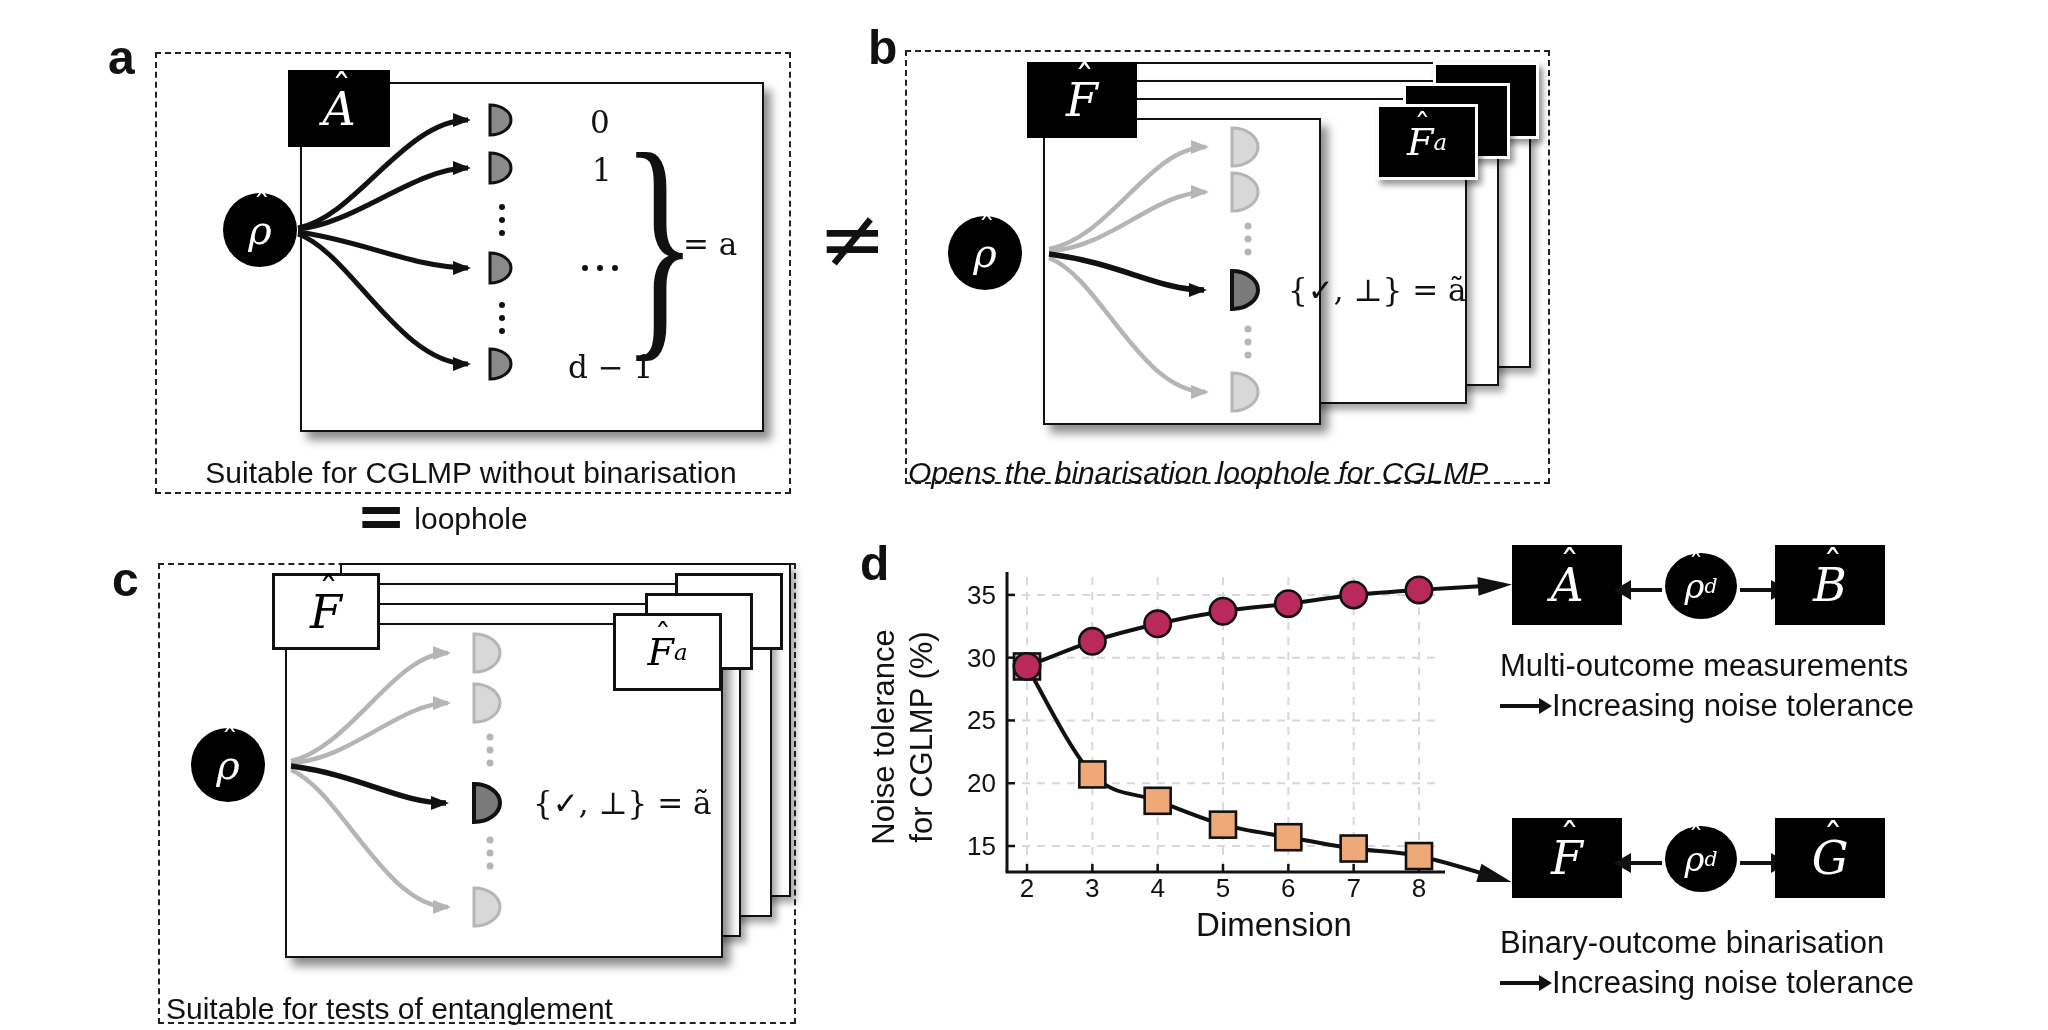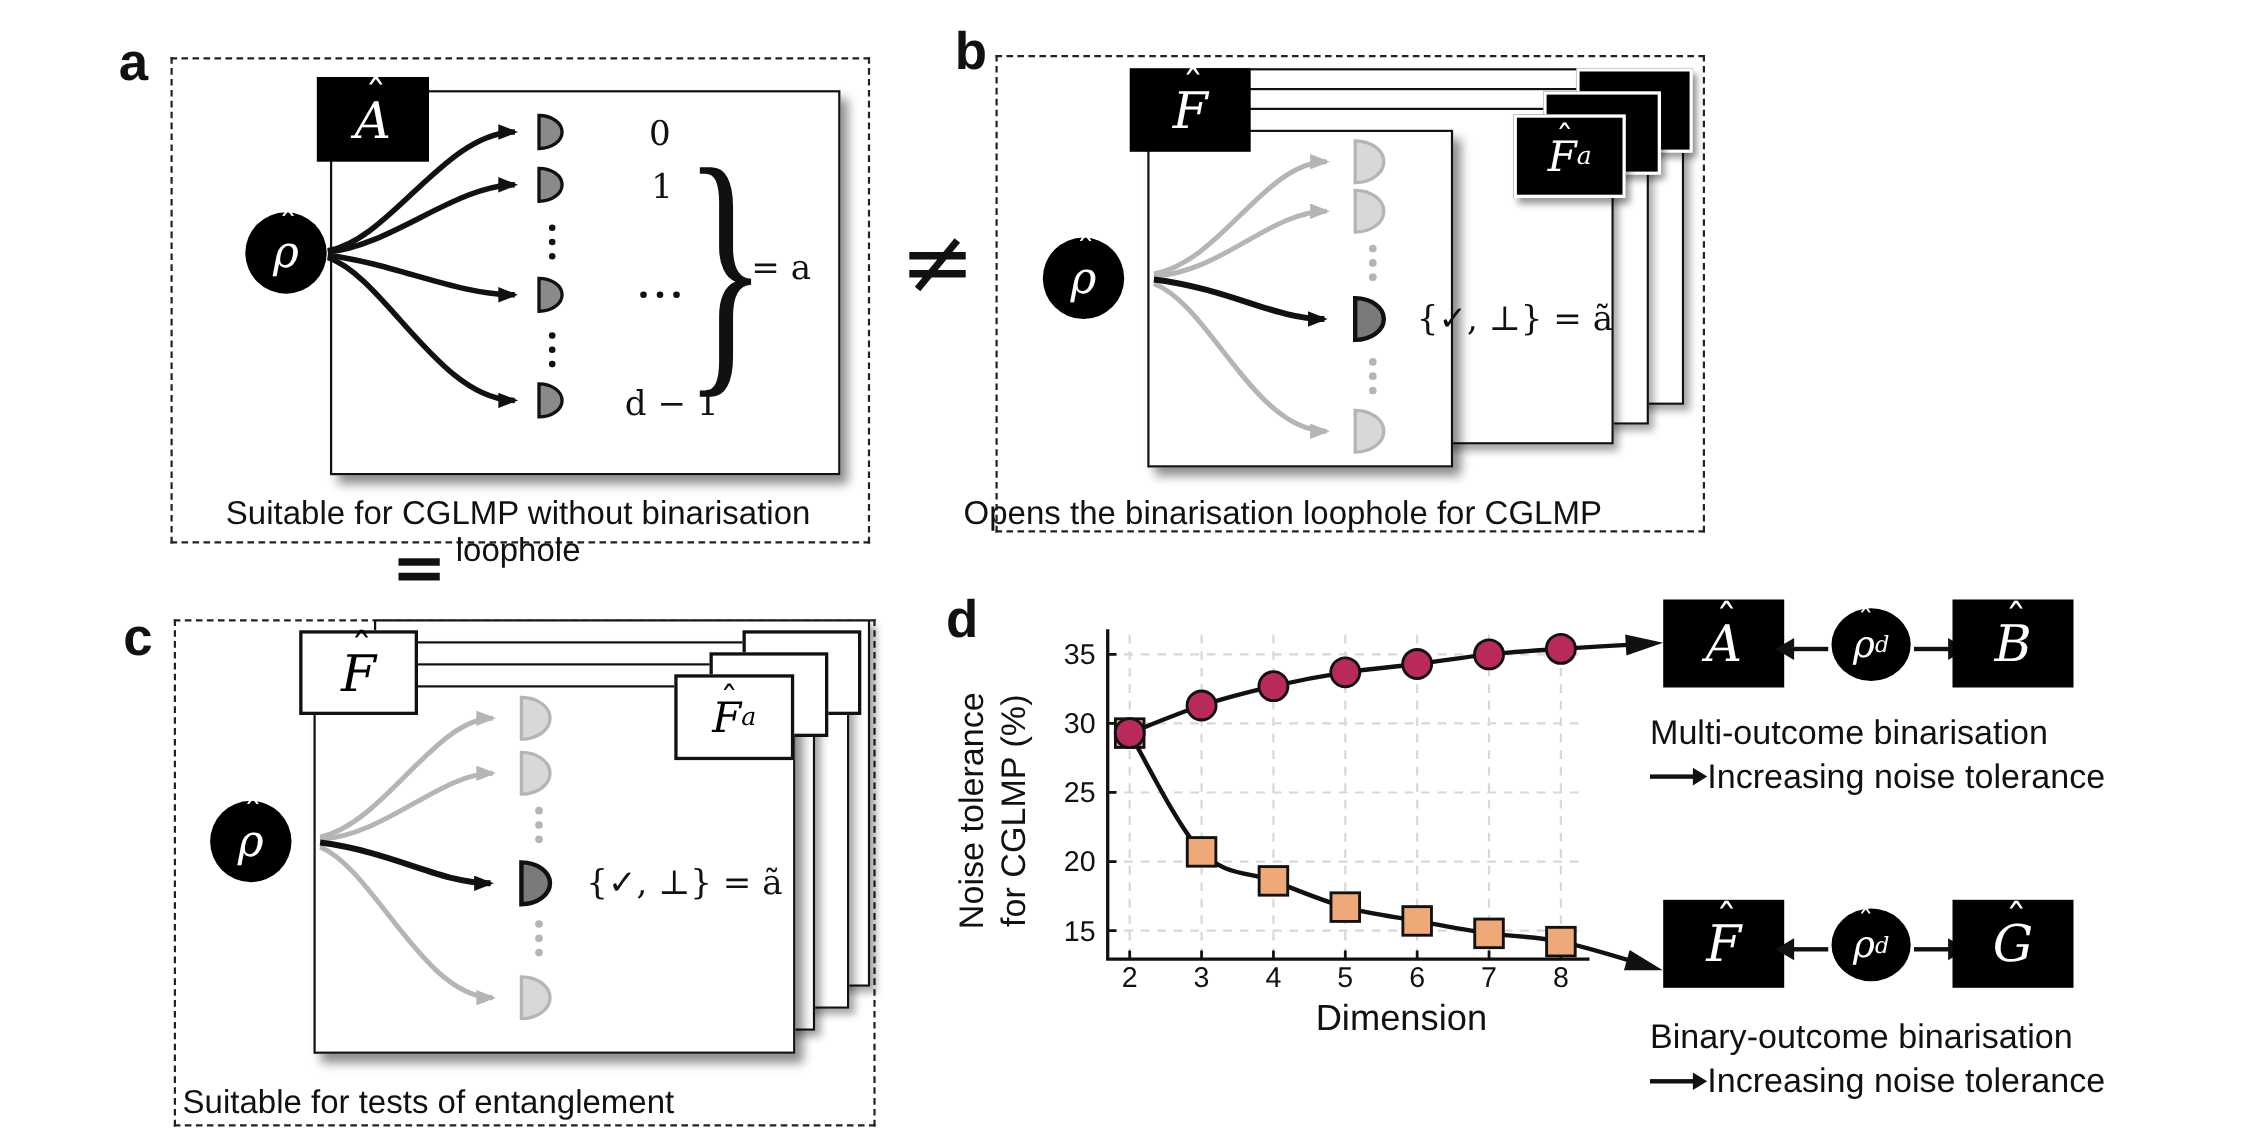--- a/index.html
+++ b/index.html
@@ -17,21 +17,21 @@
   .cornerblack{position:absolute;background:#000;border:3px solid #fff;color:#fff;
            display:flex;align-items:center;justify-content:center;box-shadow:4px 5px 6px rgba(0,0,0,.4);}
   .rho{position:absolute;background:#000;border-radius:50%;color:#fff;
        display:flex;align-items:center;justify-content:center;}
   .math{font-family:"DejaVu Serif",serif;}
   .mhat{position:relative;display:inline-block;font-family:"DejaVu Serif",serif;font-style:italic;}
   .mhat .hat{position:absolute;left:58%;top:-0.40em;transform:translateX(-50%);
              font-style:normal;font-size:0.85em;}
   .mhat .hat.lo{top:-0.62em;}
   .msub{font-family:"DejaVu Serif",serif;font-style:italic;font-size:0.60em;vertical-align:-0.30em;}
-  .caption{position:absolute;font-size:30px;line-height:34px;}
+  .caption{position:absolute;font-size:30px;line-height:46px;}
   .outlab{position:absolute;font-family:"DejaVu Serif",serif;font-size:31px;text-align:left;}
   .mathlab{position:absolute;font-family:"DejaVu Serif","DejaVu Sans",serif;font-size:31px;}
   .brace{position:absolute;font-family:"Liberation Serif",serif;font-weight:400;
          transform:scaleX(0.62);transform-origin:left center;}
   .rel{position:absolute;font-family:"DejaVu Sans",sans-serif;line-height:1;}
   .sidetext{position:absolute;font-size:31px;line-height:40px;}
   .harrow{position:absolute;height:4px;background:#111;top:48px;}
   .harrow.l::before{content:'';position:absolute;left:-16px;top:-8px;width:0;height:0;
       border-right:17px solid #111;border-top:10px solid transparent;border-bottom:10px solid transparent;}
   .harrow.r::after{content:'';position:absolute;right:-16px;top:-8px;width:0;height:0;
@@ -170,21 +170,21 @@
     <span class="mhat"><span>F</span><span class="hat">ˆ</span></span>
       <span class="msub">a</span>
   </div>
   <div class="opblack" style="left:1027px;top:62px;width:110px;height:76px;font-size:46px;">
     <span class="mhat"><span>F</span><span class="hat">ˆ</span></span>
   </div>
   <div class="rho" style="left:948px;top:216px;width:74px;height:74px;font-size:40px;">
     <span class="mhat"><span>ρ</span><span class="hat lo">ˆ</span></span>
   </div>
   <div class="mathlab" style="left:1288px;top:272px;">{✓, ⊥} = ã</div>
-  <div class="caption" style="left:876px;top:450px;">Opens the binarisation loophole for CGLMP</div>
+  <div class="caption" style="left:908px;top:450px;font-style:italic;">Opens the binarisation loophole for CGLMP</div>
 
   <div class="opwhite" style="left:675px;top:573px;width:102px;height:71px;"></div>
   <div class="opwhite" style="left:645px;top:593px;width:102px;height:71px;"></div>
   <div class="opwhite" style="left:613px;top:613px;width:103px;height:72px;font-size:38px;">
     <span class="mhat"><span>F</span><span class="hat">ˆ</span></span>
       <span class="msub">a</span>
   </div>
   <div class="opwhite" style="left:272px;top:573px;width:102px;height:71px;font-size:46px;">
     <span class="mhat"><span>F</span><span class="hat">ˆ</span></span>
   </div>
@@ -266,21 +266,21 @@
     <div class="harrow l" style="left:130px;width:32px;"></div>
     <div class="rho" style="left:165px;top:13px;width:72px;height:66px;font-size:34px;">
       <span class="mhat"><span>ρ</span><span class="hat lo">ˆ</span></span>
         <span class="msub">d</span>
     </div>
     <div class="harrow r" style="left:240px;width:32px;"></div>
     <div class="opblack" style="left:275px;top:5px;width:110px;height:80px;font-size:46px;">
       <span class="mhat"><span>B</span><span class="hat">ˆ</span></span>
     </div>
     <div class="sidetext" style="left:0;top:106px;">
-      <div>Multi-outcome binarisation</div>
+      <div>Multi-outcome measurements</div>
       <div><span class="smallarrow"></span><span>Increasing noise tolerance</span></div>
     </div>
   </div>
 
   <div style="position:absolute;left:1500px;top:813px;width:470px;height:217px;">
     <div class="opblack" style="left:12px;top:5px;width:110px;height:80px;font-size:46px;">
       <span class="mhat"><span>F</span><span class="hat">ˆ</span></span>
     </div>
     <div class="harrow l" style="left:130px;width:32px;"></div>
     <div class="rho" style="left:165px;top:13px;width:72px;height:66px;font-size:34px;">

